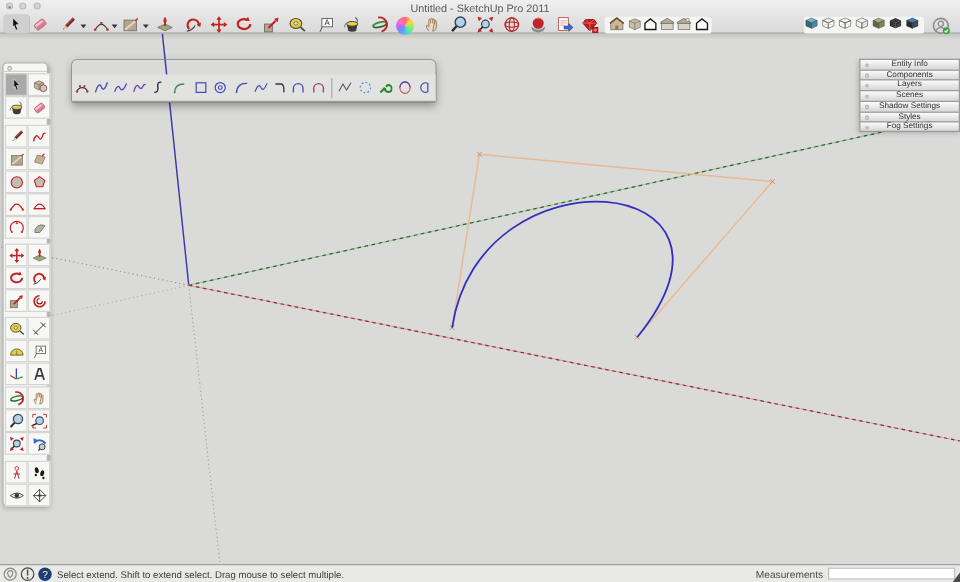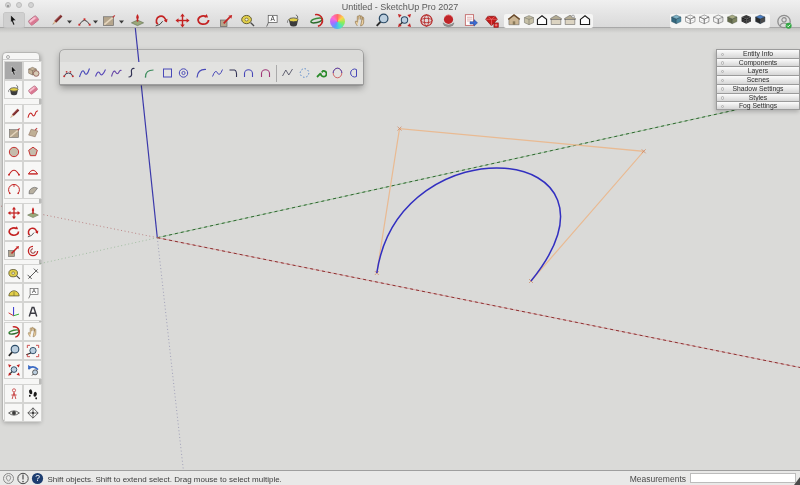--- a/index.html
+++ b/index.html
@@ -405,21 +405,21 @@
   <div class="rbar"><div class="rdot"></div>Entity Info</div>
   <div class="rbar"><div class="rdot"></div>Components</div>
   <div class="rbar"><div class="rdot"></div>Layers</div>
   <div class="rbar"><div class="rdot"></div>Scenes</div>
   <div class="rbar"><div class="rdot"></div>Shadow Settings</div>
   <div class="rbar"><div class="rdot"></div>Styles</div>
   <div class="rbar"><div class="rdot"></div>Fog Settings</div>
 </div>
 
 <div id="topchrome">
-  <div id="title">Untitled - SketchUp Pro 2027</div>
+  <div id="title">Untitled - SketchUp Pro 2011</div>
   <div class="tl" style="left:4.5px;">
         <div style="position:absolute;left:1.5px;top:1.5px;width:2px;height:2px;border-radius:50%;background:#8a8a8a;"></div>
       </div>
   <div class="tl" style="left:16px;"></div>
   <div class="tl" style="left:27.5px;"></div>
   <div id="topicons">
         <div style="position:absolute;left:3px;top:11.5px;width:22px;height:16px;background:#d0d0d0;border-radius:3.5px;box-shadow:inset 0 0 0 0.5px #bdbdbd;"></div>
 <svg class="icon" style="left:6.0px;top:13px" width="15" height="15" viewBox="0 0 16 16">
           <path d="M5,2 L10.8,8 L7.7,8.2 L9.4,12.2 L7.8,13 L6.1,9 L5,10.6 Z" fill="#111" stroke="#fff" stroke-width="0.5"></path>
         </svg>
@@ -631,19 +631,19 @@
 <div id="status">
   <svg width="46" height="15" style="position:absolute;left:0;top:0;">
     <circle cx="8.5" cy="7.5" r="5" fill="none" stroke="#8a8a8a" stroke-width="1"></circle>
     <path d="M8.5,4.5 a2.2,2.2 0 0 1 2.2,2.2 c0,1.6 -2.2,3.6 -2.2,3.6 s-2.2,-2 -2.2,-3.6 a2.2,2.2 0 0 1 2.2,-2.2 z" fill="none" stroke="#8a8a8a" stroke-width="0.9"></path>
     <circle cx="23" cy="7.5" r="5.2" fill="none" stroke="#4a4a4a" stroke-width="1"></circle>
     <line x1="23" y1="3.6" x2="23" y2="8.6" stroke="#4a4a4a" stroke-width="1.2"></line>
     <circle cx="23" cy="10.6" r="0.8" fill="#4a4a4a"></circle>
     <circle cx="37.5" cy="7.5" r="5.6" fill="#1d3d70"></circle>
     <text x="37.5" y="10.4" font-size="8.5" fill="#fff" text-anchor="middle" font-family="Liberation Sans">?</text>
   </svg>
-  <div id="stext">Shift objects. Shift to extend select. Drag mouse to select multiple.</div>
+  <div id="stext">Select extend. Shift to extend select. Drag mouse to select multiple.</div>
   <div id="mlabel">Measurements</div>
   <div id="mbox"></div>
 </div>
 <div id="grip"></div>
 
 </div>
 
 </body></html>

